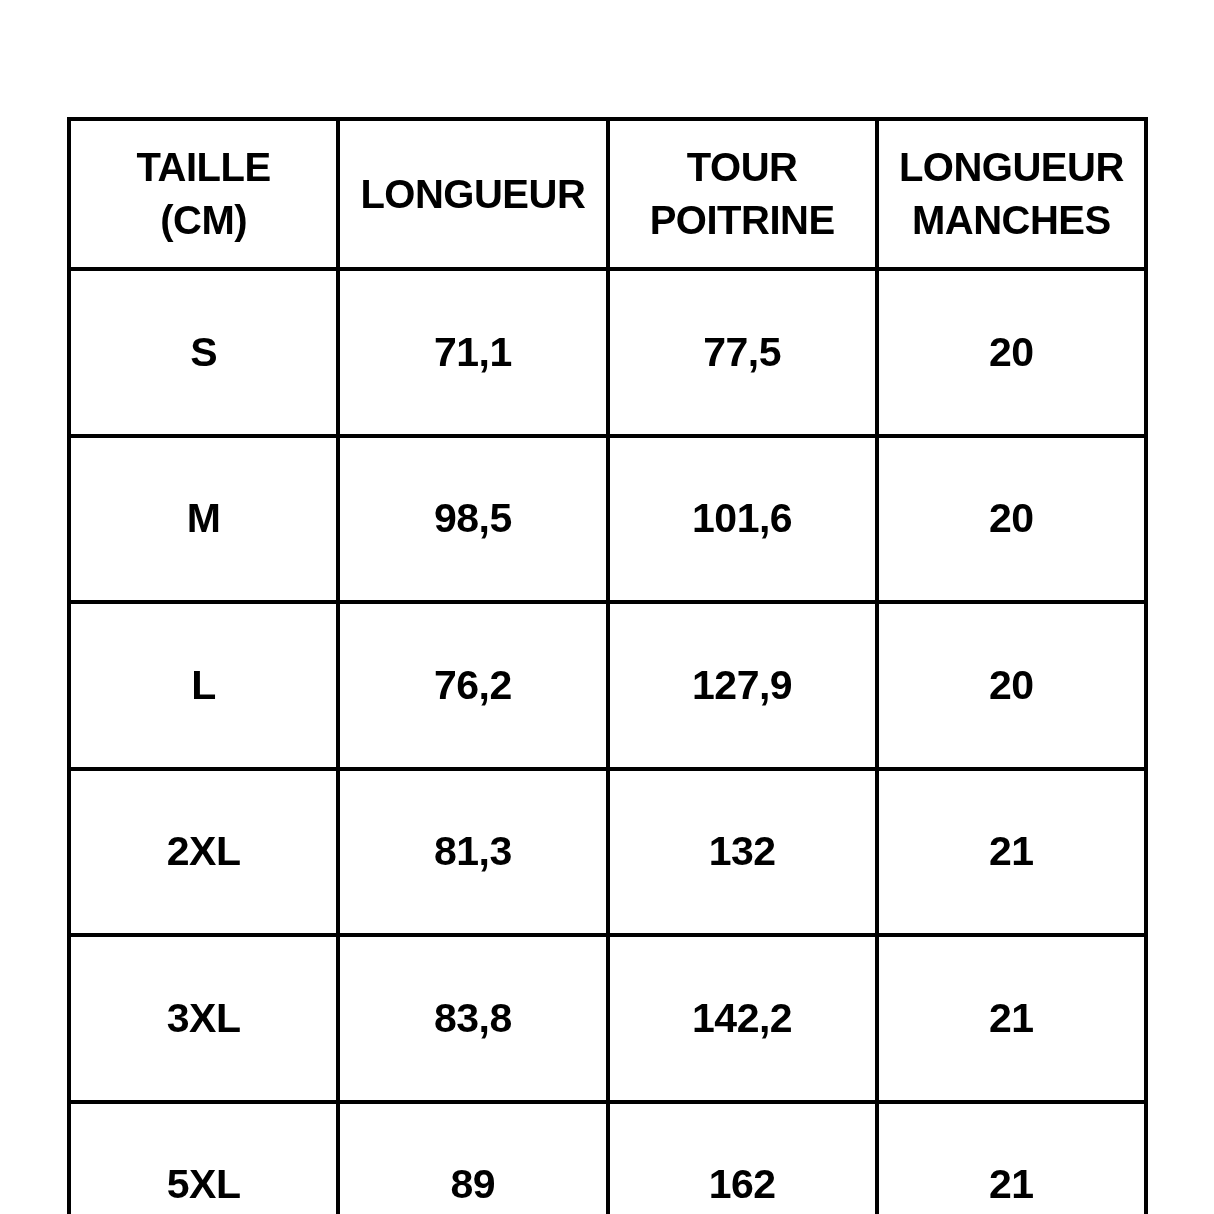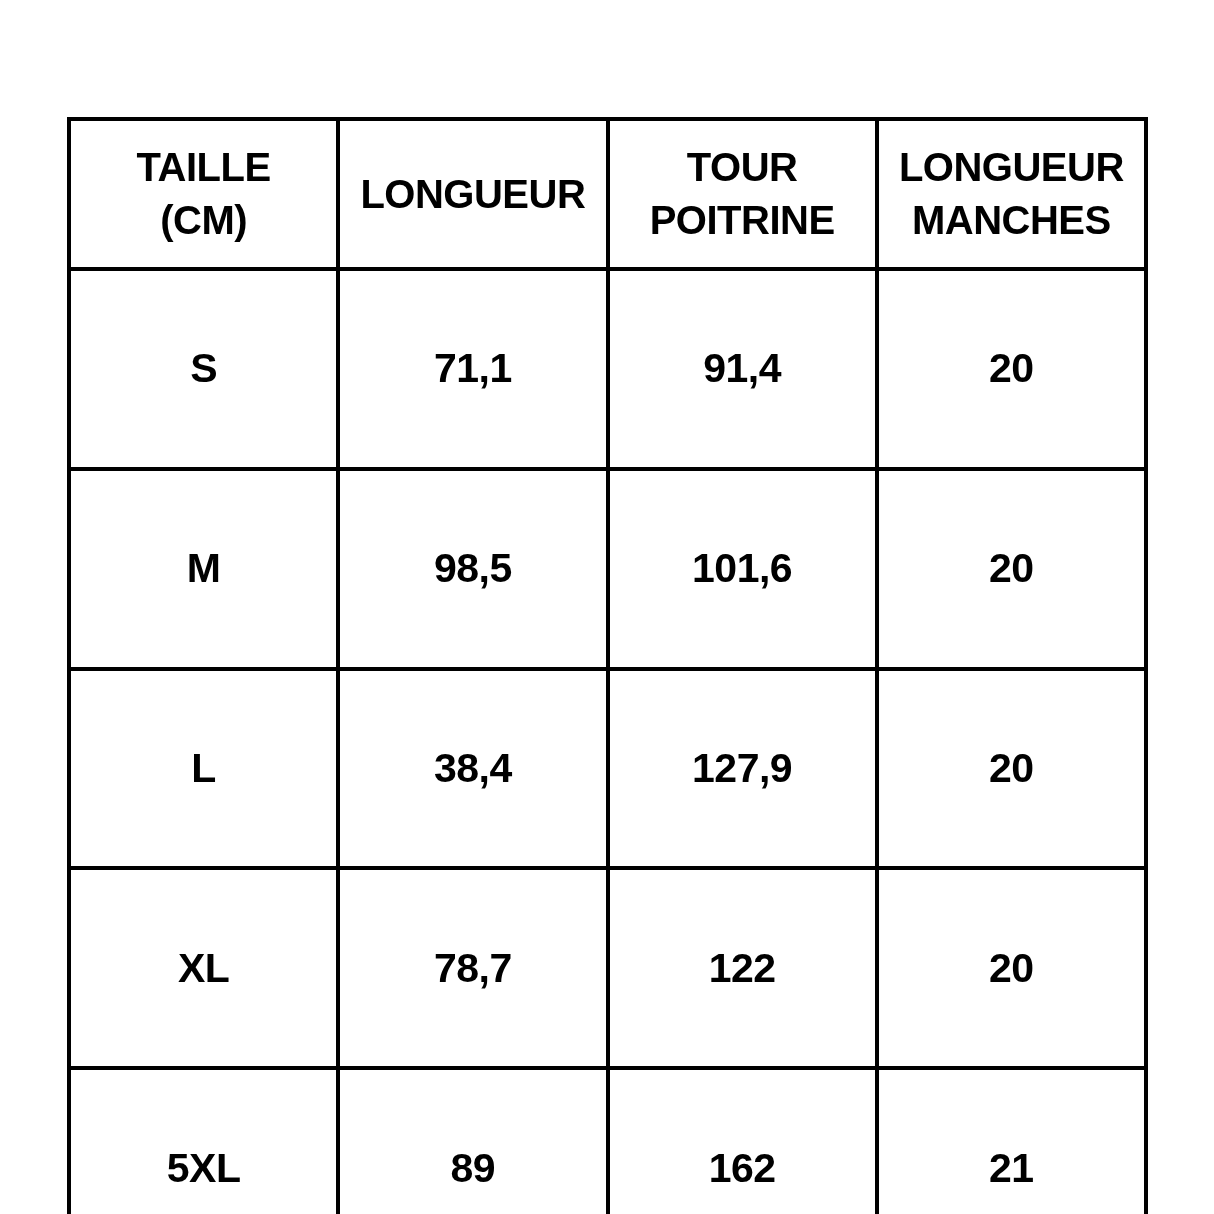--- a/index.html
+++ b/index.html
@@ -69,40 +69,46 @@
         <th>
           <span class="hline">LONGUEUR</span>
           <span class="hline">MANCHES</span>
         </th>
       </tr>
     </thead>
     <tbody>
       <tr>
         <td>S</td>
         <td>71,1</td>
-        <td>91,4</td>
+        <td>77,5</td>
         <td>20</td>
       </tr>
       <tr>
         <td>M</td>
         <td>98,5</td>
         <td>101,6</td>
         <td>20</td>
       </tr>
       <tr>
         <td>L</td>
-        <td>38,4</td>
+        <td>76,2</td>
         <td>127,9</td>
         <td>20</td>
       </tr>
       <tr>
-        <td>XL</td>
-        <td>78,7</td>
-        <td>122</td>
-        <td>20</td>
+        <td>2XL</td>
+        <td>81,3</td>
+        <td>132</td>
+        <td>21</td>
+      </tr>
+      <tr>
+        <td>3XL</td>
+        <td>83,8</td>
+        <td>142,2</td>
+        <td>21</td>
       </tr>
       <tr>
         <td>5XL</td>
         <td>89</td>
         <td>162</td>
         <td>21</td>
       </tr>
     </tbody>
   </table>
 </div>

